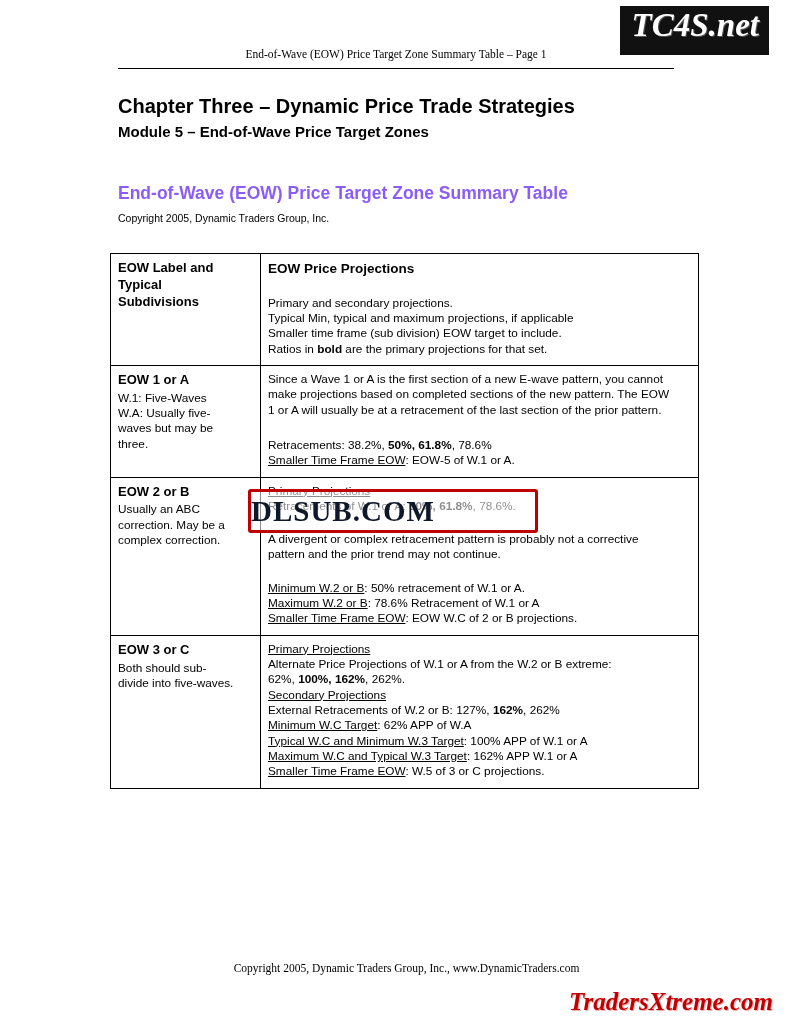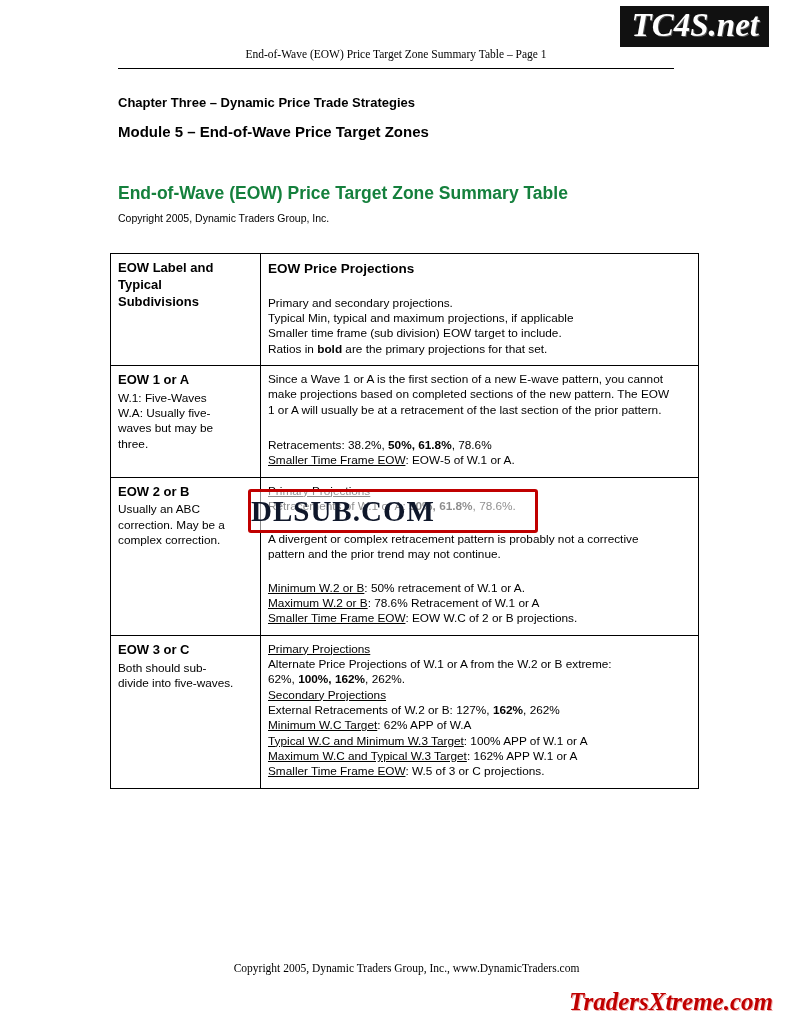--- a/index.html
+++ b/index.html
@@ -26,21 +26,21 @@
   .wm-tc4s {
     position: absolute;
     right: 22px;
     top: 6px;
     font-family: "Liberation Serif", serif;
     font-size: 33px;
     font-weight: bold;
     font-style: italic;
     color: #ffffff;
     background: #111111;
-    padding: 2px 10px 4px 12px;
+    padding: 2px 10px 12px 12px;
     letter-spacing: 0px;
     line-height: 1.05;
     text-shadow: 1px 1px 0 #555;
   }
 
   
   .header-line {
     position: absolute;
     left: 118px;
     top: 48px;
@@ -56,39 +56,39 @@
     width: 556px;
     height: 1px;
     background: #000;
   }
 
   
   .chapter {
     position: absolute;
     left: 118px;
     top: 95px;
-    font-size: 13px;
+    font-size: 20px;
     font-weight: bold;
   }
   .module {
     position: absolute;
     left: 118px;
     top: 123px;
     font-size: 15px;
     font-weight: bold;
   }
 
   
   .blue-title {
     position: absolute;
     left: 118px;
     top: 183px;
     font-size: 17.5px;
     font-weight: bold;
-    color: #15803d;
+    color: #8b5cf6;
   }
   .copyright-small {
     position: absolute;
     left: 118px;
     top: 212px;
     font-size: 10.5px;
   }
 
   
   table.eow {

